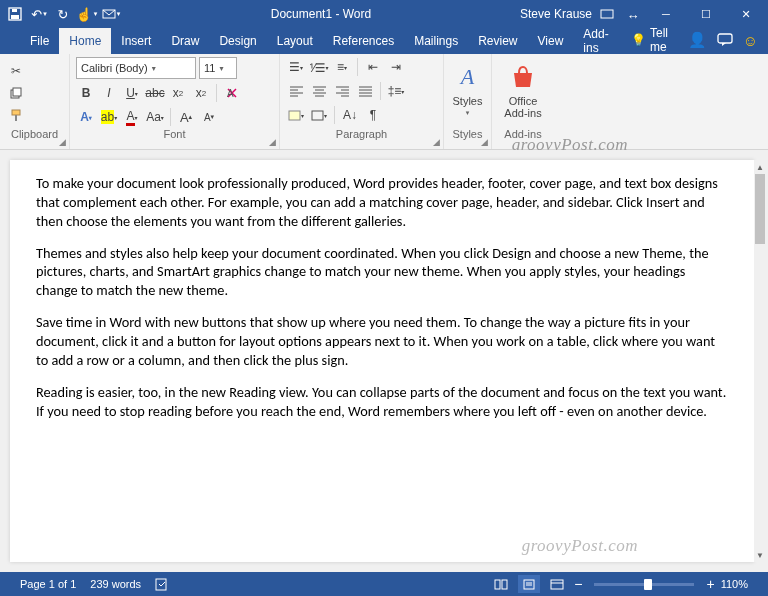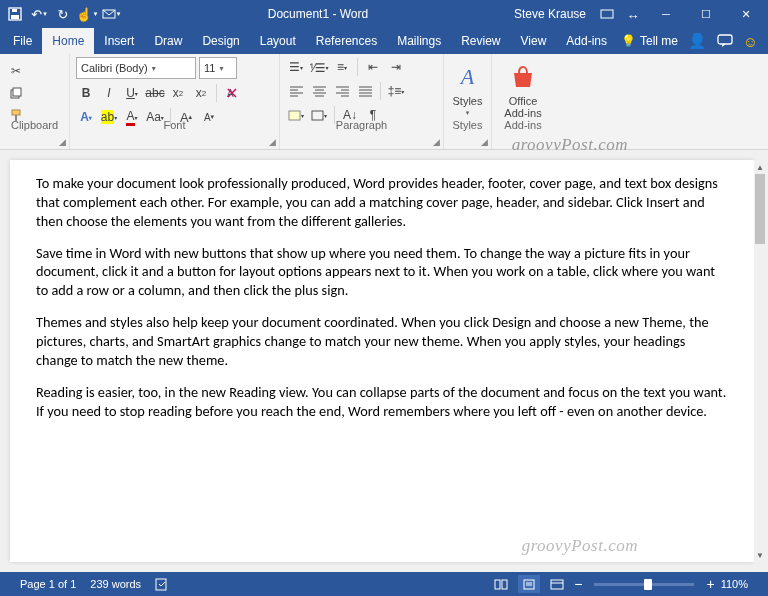--- a/index.html
+++ b/index.html
@@ -3,27 +3,27 @@
 <meta charset="utf-8">
 <style>
 *{margin:0;padding:0;box-sizing:border-box;font-family:"Segoe UI",Arial,sans-serif;-webkit-font-smoothing:antialiased}
 body{width:768px;height:596px;overflow:hidden;background:#fff;font-size:12px;color:#333}
 .titlebar{height:28px;background:#2b579a;display:flex;align-items:center;color:#fff;padding:0 4px}
 .qat{display:flex;align-items:center;gap:2px}
 .qat-btn{width:22px;height:22px;display:flex;align-items:center;justify-content:center;color:#fff;font-size:13px}
 .title-center{flex:1;text-align:center;font-size:12px}
 .title-right{display:flex;align-items:center;gap:4px}
 .win-btn{width:36px;height:28px;display:flex;align-items:center;justify-content:center;color:#fff;font-size:11px}
-.tabbar{height:26px;background:#2b579a;display:flex;align-items:center;color:#fff;padding-left:3px}
+.tabbar{height:26px;background:#2b579a;display:flex;align-items:flex-end;color:#fff;padding-left:20px}
 .tab{height:26px;padding:0 10px;display:flex;align-items:center;font-size:12px;cursor:pointer}
 .tab.active{background:#f3f3f3;color:#2b579a}
 .tabbar-right{margin-left:auto;display:flex;align-items:center;gap:10px;padding-right:10px}
 .ribbon{height:96px;background:#f3f3f3;border-bottom:1px solid #d4d4d4;display:flex;align-items:stretch;position:relative}
 .group{border-right:1px solid #e1e1e1;padding:3px 6px 0 6px;display:flex;flex-direction:column;position:relative}
-.group-label{position:absolute;bottom:18px;left:0;right:0;text-align:center;font-size:11px;color:#666}
+.group-label{position:absolute;bottom:9px;left:0;right:0;text-align:center;font-size:11px;color:#666}
 .group-dlg{position:absolute;bottom:2px;right:3px;font-size:9px;color:#888}
 .big-btn{display:flex;flex-direction:column;align-items:center;justify-content:center;padding:4px 6px;font-size:11px;color:#444;gap:2px}
 .big-icon{width:32px;height:32px;display:flex;align-items:center;justify-content:center;font-size:24px}
 .font-row{display:flex;align-items:center;gap:3px;margin-bottom:4px}
 .combo{height:22px;background:#fff;border:1px solid #ababab;display:flex;align-items:center;padding:0 4px;font-size:11px;gap:4px}
 .combo .caret{font-size:8px;color:#666}
 .icon-row{display:flex;align-items:center;gap:3px;margin-bottom:4px}
 .mini{width:20px;height:20px;display:flex;align-items:center;justify-content:center;font-size:12px;color:#444}
 .sep{width:1px;height:18px;background:#d4d4d4;margin:0 2px}
 .watermark{position:absolute;right:140px;bottom:-6px;font-size:17px;color:#999;font-style:italic;font-family:Georgia,serif;letter-spacing:.5px}
@@ -61,21 +61,21 @@
     <div class="qat-btn">
         <svg width="14" height="12" viewBox="0 0 14 12">
           <rect x="1" y="2" width="12" height="8" fill="none" stroke="#fff"></rect>
           <path d="M1 2 L7 7 L13 2" fill="none" stroke="#fff"></path>
         </svg>
         <span style="font-size:7px;margin-left:1px">▾</span>
       </div>
   </div>
   <div class="title-center">Document1 - Word</div>
   <div class="title-right">
-    <span style="font-size:12px;margin-right:6px">Steve Krause</span>
+    <span style="font-size:12px;">Steve Krause</span>
     <div class="qat-btn">
         <svg width="14" height="12">
           <rect x="1" y="2" width="12" height="8" fill="none" stroke="#fff"></rect>
         </svg>
       </div>
     <div class="qat-btn">↔</div>
     <div class="win-btn">─</div>
     <div class="win-btn">☐</div>
     <div class="win-btn">✕</div>
   </div>
@@ -275,22 +275,22 @@
     </div>
     <div class="group-label">Add-ins</div>
   </div>
 
   <div class="watermark">groovyPost.com</div>
 </div>
 
 <div class="docarea">
   <div class="page">
     <p>To make your document look professionally produced, Word provides header, footer, cover page, and text box designs that complement each other. For example, you can add a matching cover page, header, and sidebar. Click Insert and then choose the elements you want from the different galleries.</p>
+    <p>Themes and styles also help keep your document coordinated. When you click Design and choose a new Theme, the pictures, charts, and SmartArt graphics change to match your new theme. When you apply styles, your headings change to match the new theme.</p>
     <p>Save time in Word with new buttons that show up where you need them. To change the way a picture fits in your document, click it and a button for layout options appears next to it. When you work on a table, click where you want to add a row or a column, and then click the plus sign.</p>
-    <p>Themes and styles also help keep your document coordinated. When you click Design and choose a new Theme, the pictures, charts, and SmartArt graphics change to match your new theme. When you apply styles, your headings change to match the new theme.</p>
     <p>Reading is easier, too, in the new Reading view. You can collapse parts of the document and focus on the text you want. If you need to stop reading before you reach the end, Word remembers where you left off - even on another device.</p>
   </div>
   <div class="scrollbar">
     <div class="scroll-arr" style="top:0">▲</div>
     <div class="scroll-thumb"></div>
     <div class="scroll-arr" style="bottom:0">▼</div>
   </div>
   <div class="wm2">groovyPost.com</div>
 </div>
 

